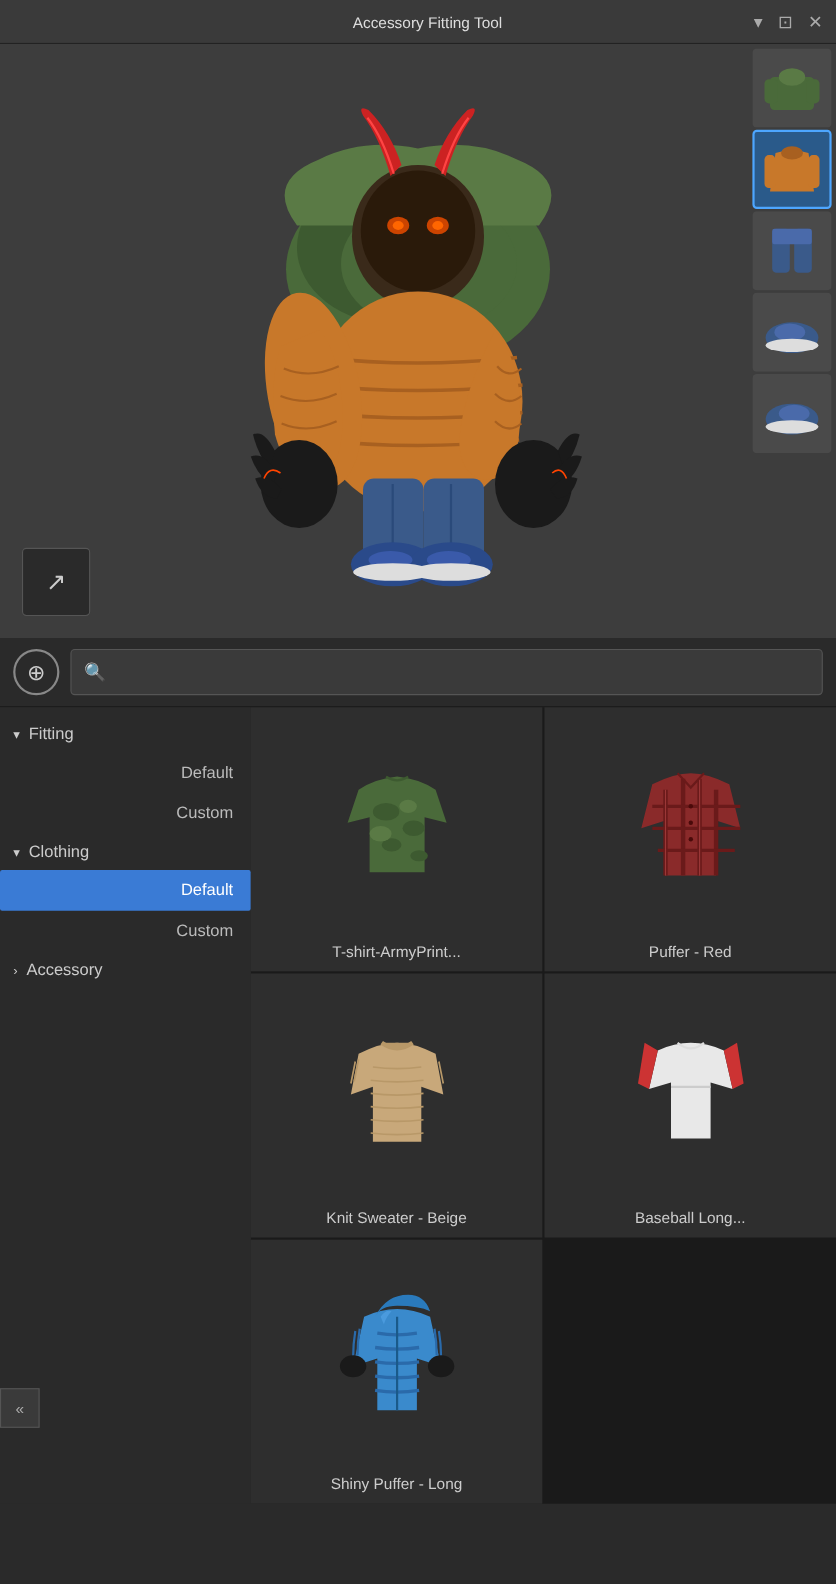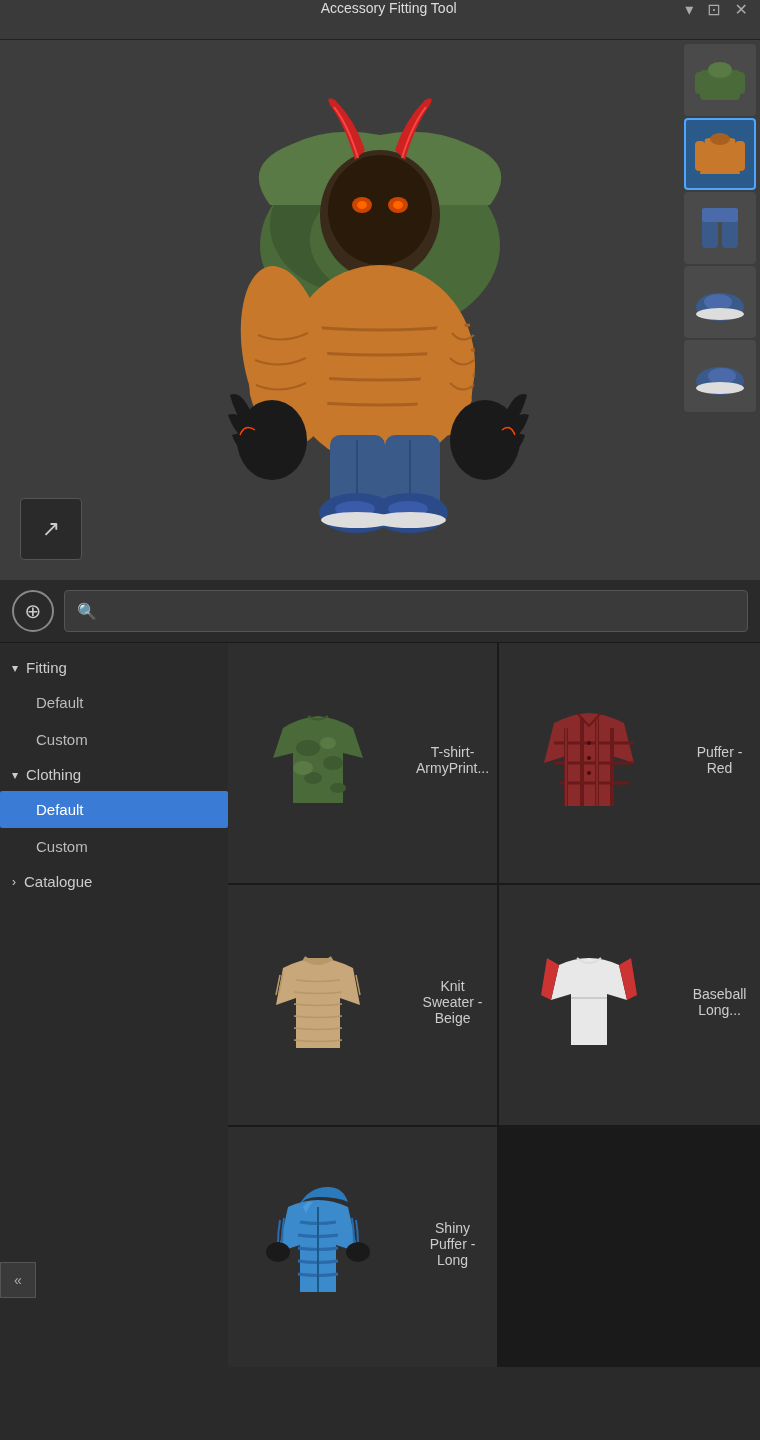--- a/index.html
+++ b/index.html
@@ -10,20 +10,21 @@
       font-family: 'Segoe UI', Arial, sans-serif;
       color: #ccc;
       overflow-x: hidden;
     }
 
     
     .title-bar {
       background: #3a3a3a;
       height: 40px;
       display: flex;
+      align-items: center;
       justify-content: space-between;
       padding: 0 12px;
       border-bottom: 1px solid #222;
     }
     .title-bar-title {
       font-size: 14px;
       color: #ddd;
       flex: 1;
       text-align: center;
     }
@@ -172,20 +173,21 @@
     }
     .sidebar-section-header .chevron {
       margin-right: 8px;
       font-size: 12px;
     }
     .sidebar-item {
       padding: 10px 16px 10px 36px;
       font-size: 15px;
       color: #bbb;
       cursor: pointer;
+      text-align: right;
     }
     .sidebar-item.active {
       background: #3a7bd5;
       color: #fff;
       border-radius: 2px;
     }
     .collapse-btn {
       position: absolute;
       bottom: 20px;
       left: 0;
@@ -206,21 +208,21 @@
       flex: 1;
       display: grid;
       grid-template-columns: 1fr 1fr;
       gap: 2px;
       background: #1a1a1a;
       align-content: start;
     }
     .catalogue-item {
       background: #2e2e2e;
       display: flex;
-      flex-direction: row;
+      flex-direction: column;
       align-items: center;
       padding-bottom: 10px;
       cursor: pointer;
       min-height: 240px;
       position: relative;
     }
     .catalogue-item-thumb {
       width: 100%;
       flex: 1;
       display: flex;
@@ -411,21 +413,21 @@
     </div>
     <div class="sidebar-item active">
       <span>Default</span>
     </div>
     <div class="sidebar-item">
       <span>Custom</span>
     </div>
 
     <div class="sidebar-section-header">
       <span class="chevron">›</span>
-      <span>Catalogue</span>
+      <span>Accessory</span>
     </div>
 
     <div style="position:relative;height:400px;">
       <div class="collapse-btn" style="position:absolute;bottom:0;left:0;">
         <span>«</span>
       </div>
     </div>
   </div>
 
   <div class="catalogue-grid">

